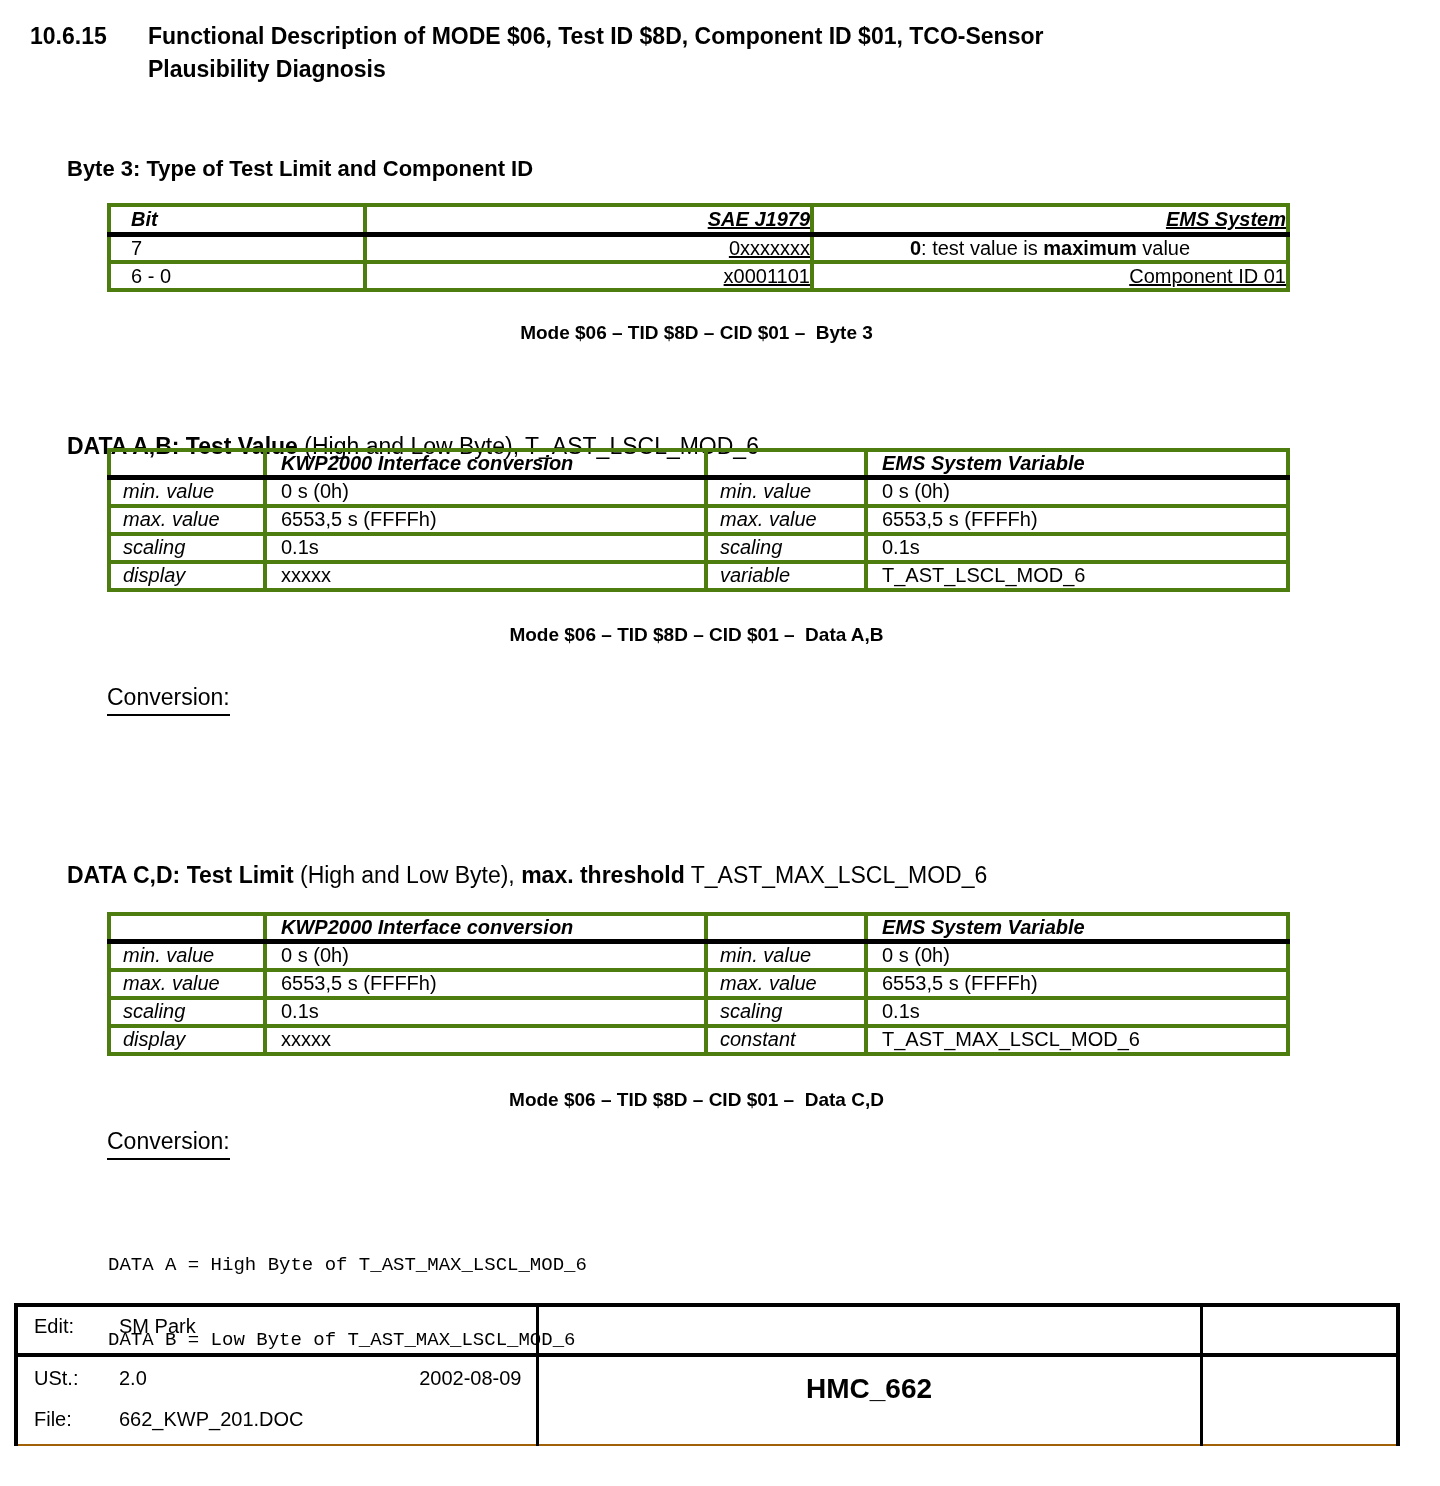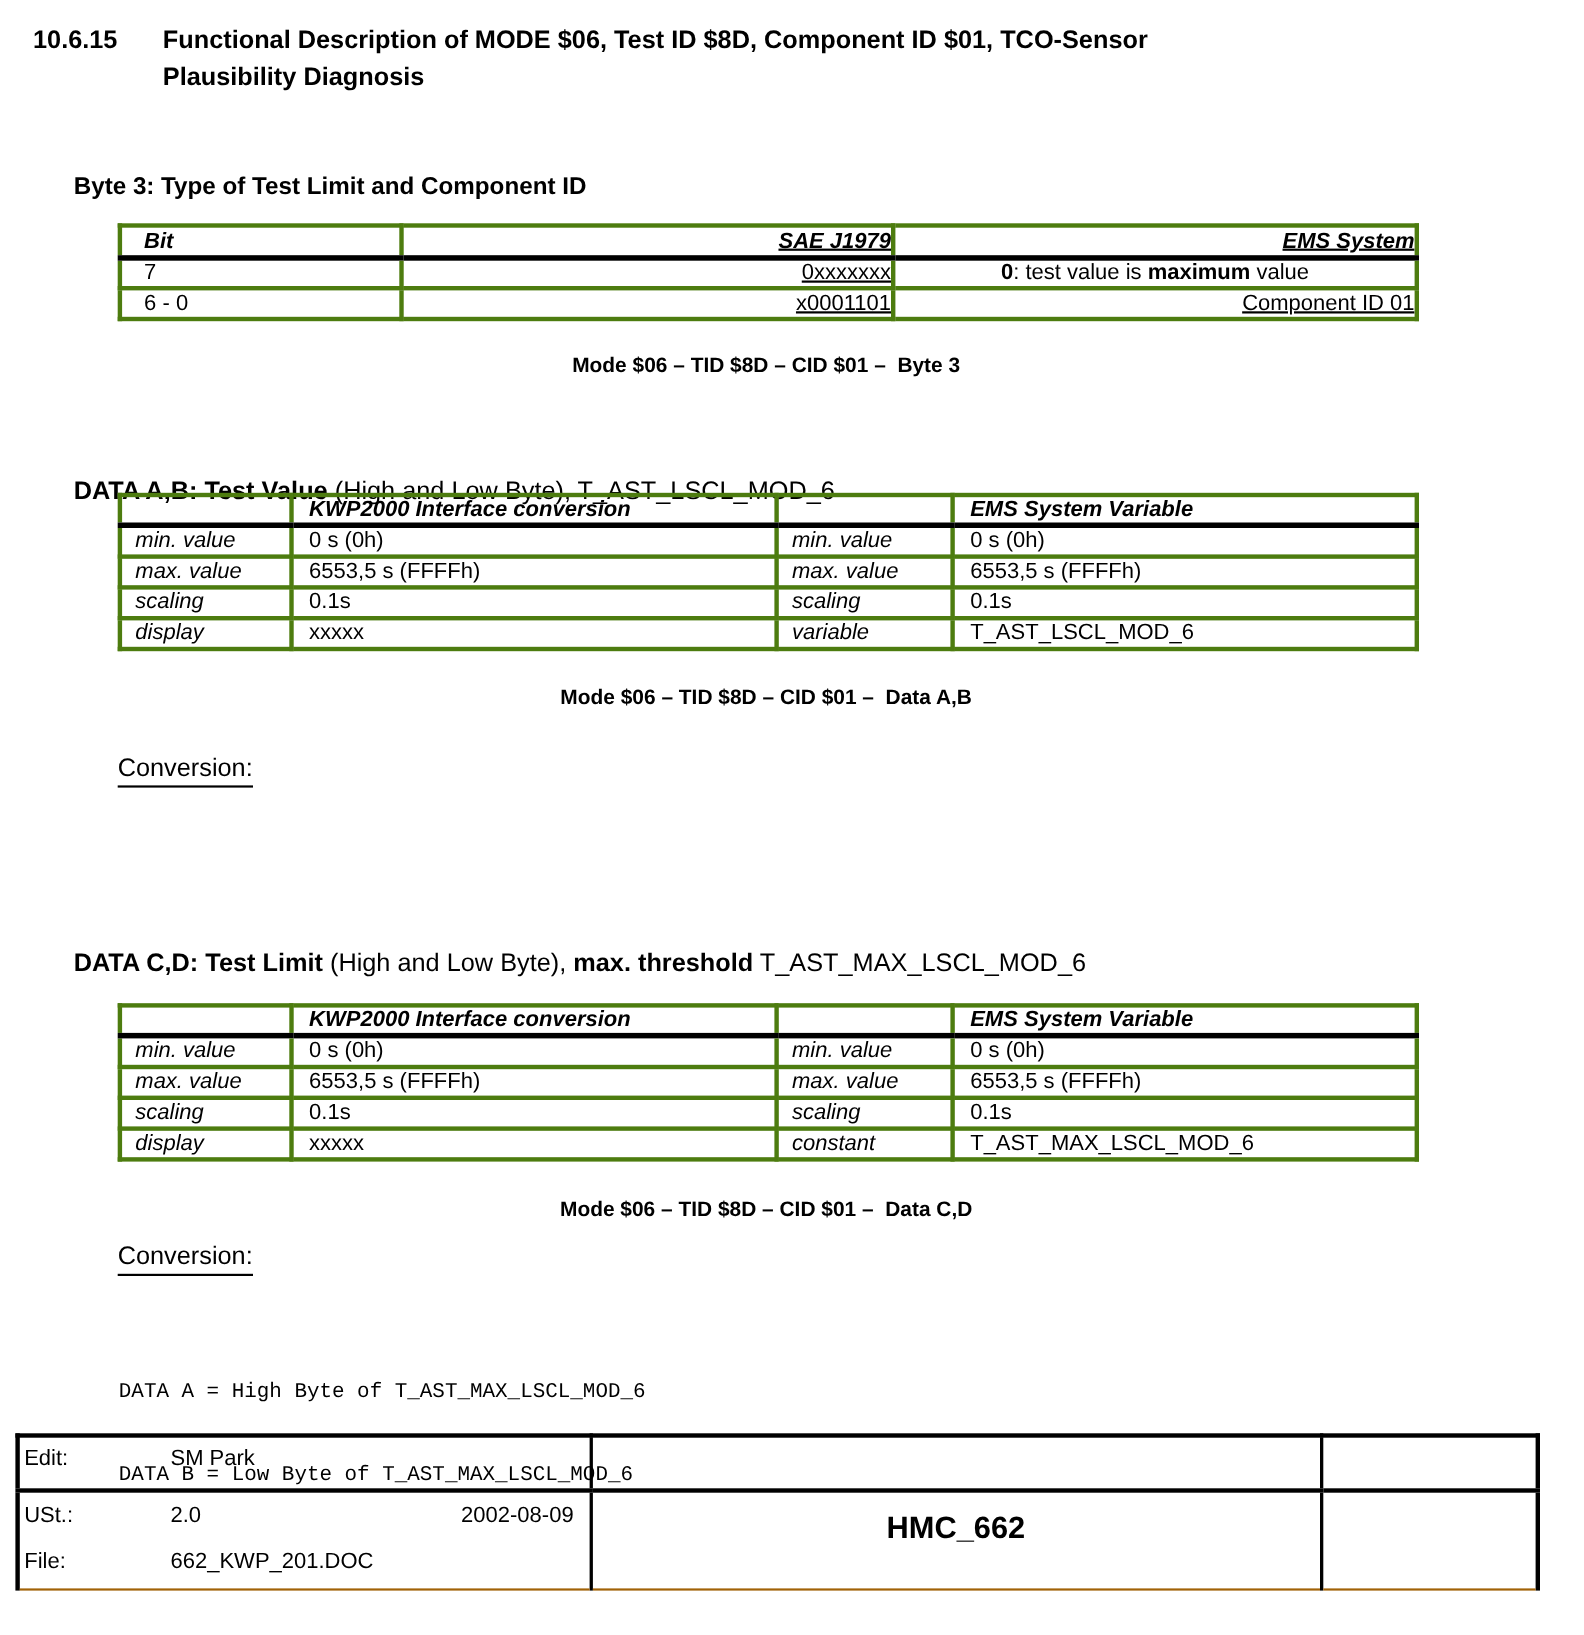--- a/index.html
+++ b/index.html
@@ -100,21 +100,21 @@
     border-bottom: 2px solid #000;
     font-size: 20px;
   }
   table.footer td {
     border: 3px solid #000;
     vertical-align: top;
     overflow: hidden;
   }
   table.footer tr.r1 td { height: 50px; border-bottom: 4px solid #000; }
   table.footer tr.r2 td { height: 90px; border-bottom: 2px solid #a16207; }
-  .f-line { display: flex; padding-left: 4px; gap: 48px; }
+  .f-line { display: flex; padding-left: 16px; }
   .f-line .f-lbl { flex: 0 0 85px; }
   .f-line .f-date { margin-left: auto; padding-right: 14px; }
   .doc-code {
     text-align: center;
     font-size: 28px; font-weight: bold;
     padding-top: 16px;
   }
 </style>
 </head>
 <body>

